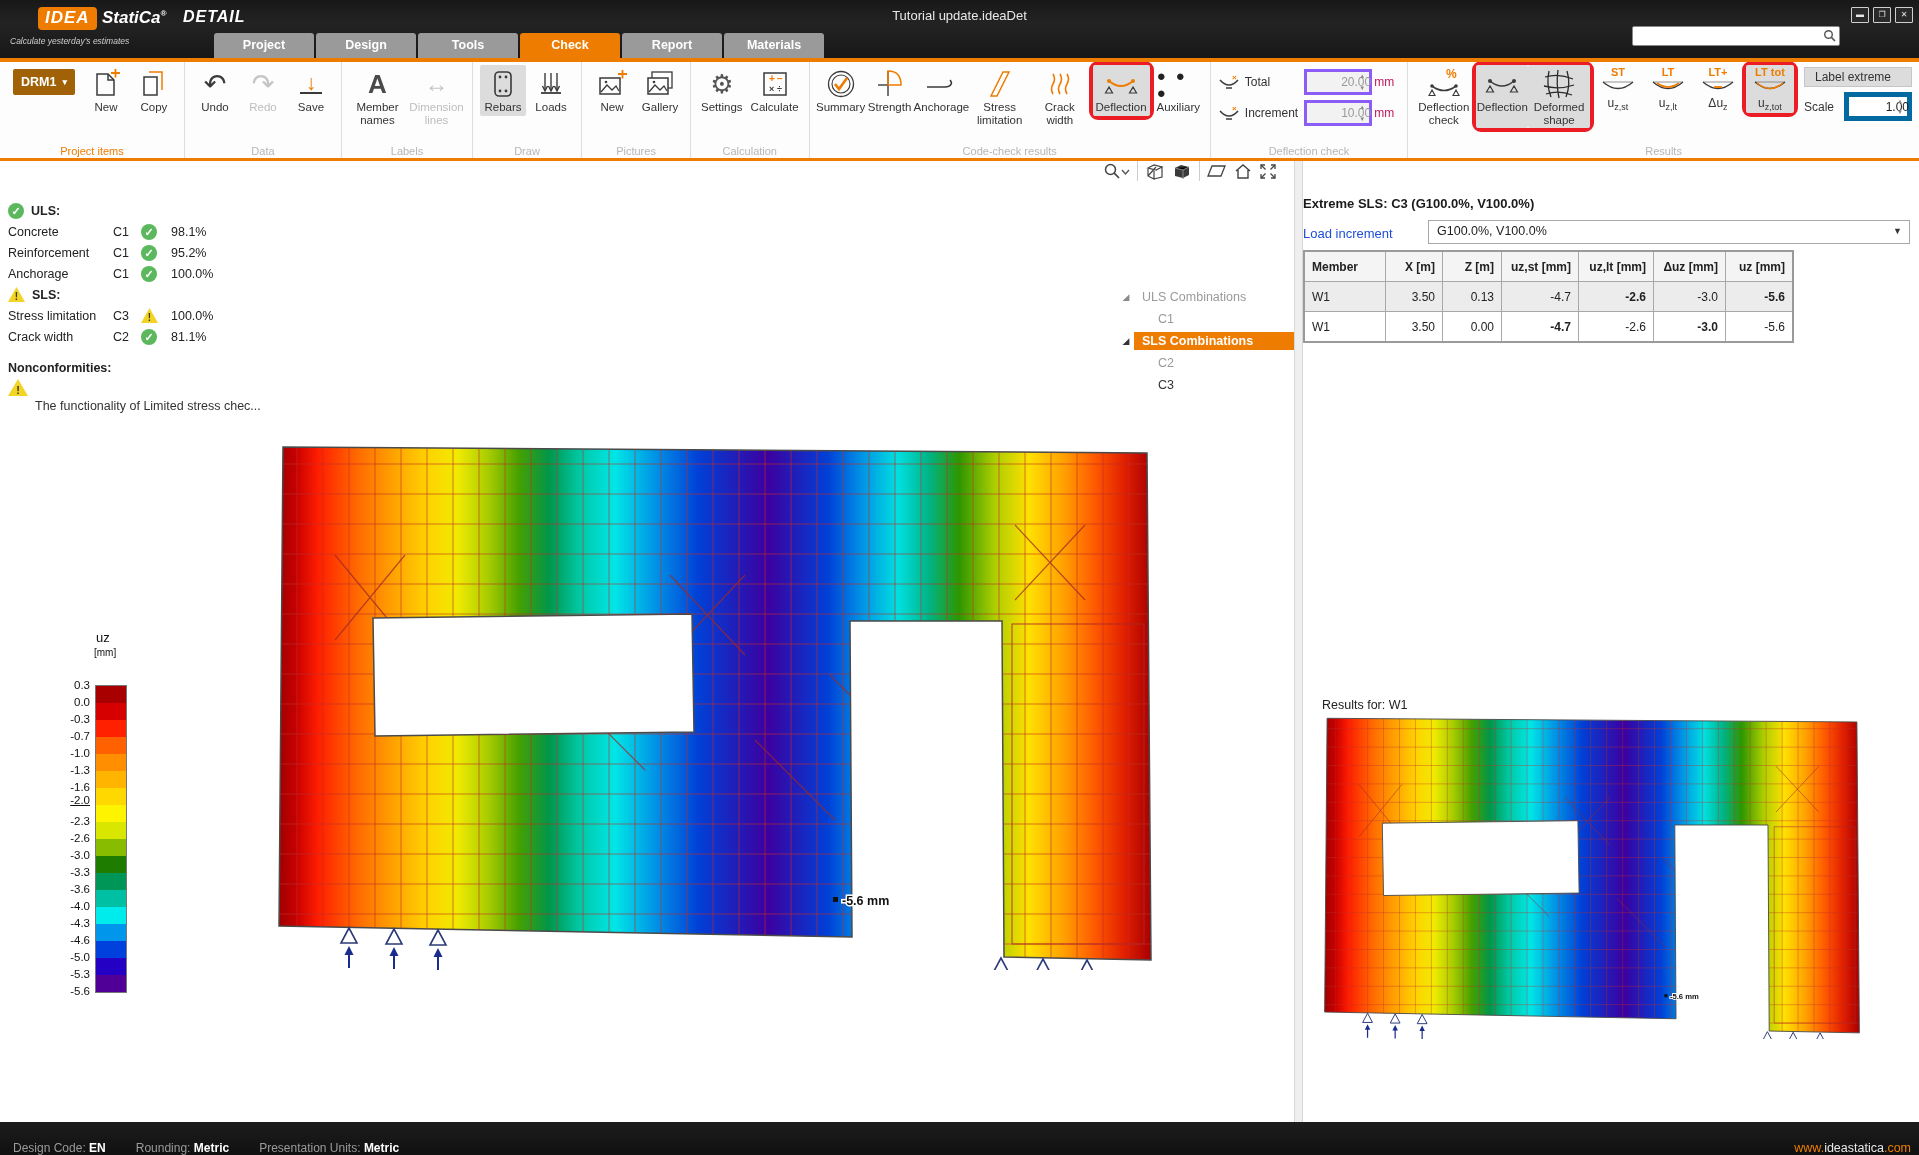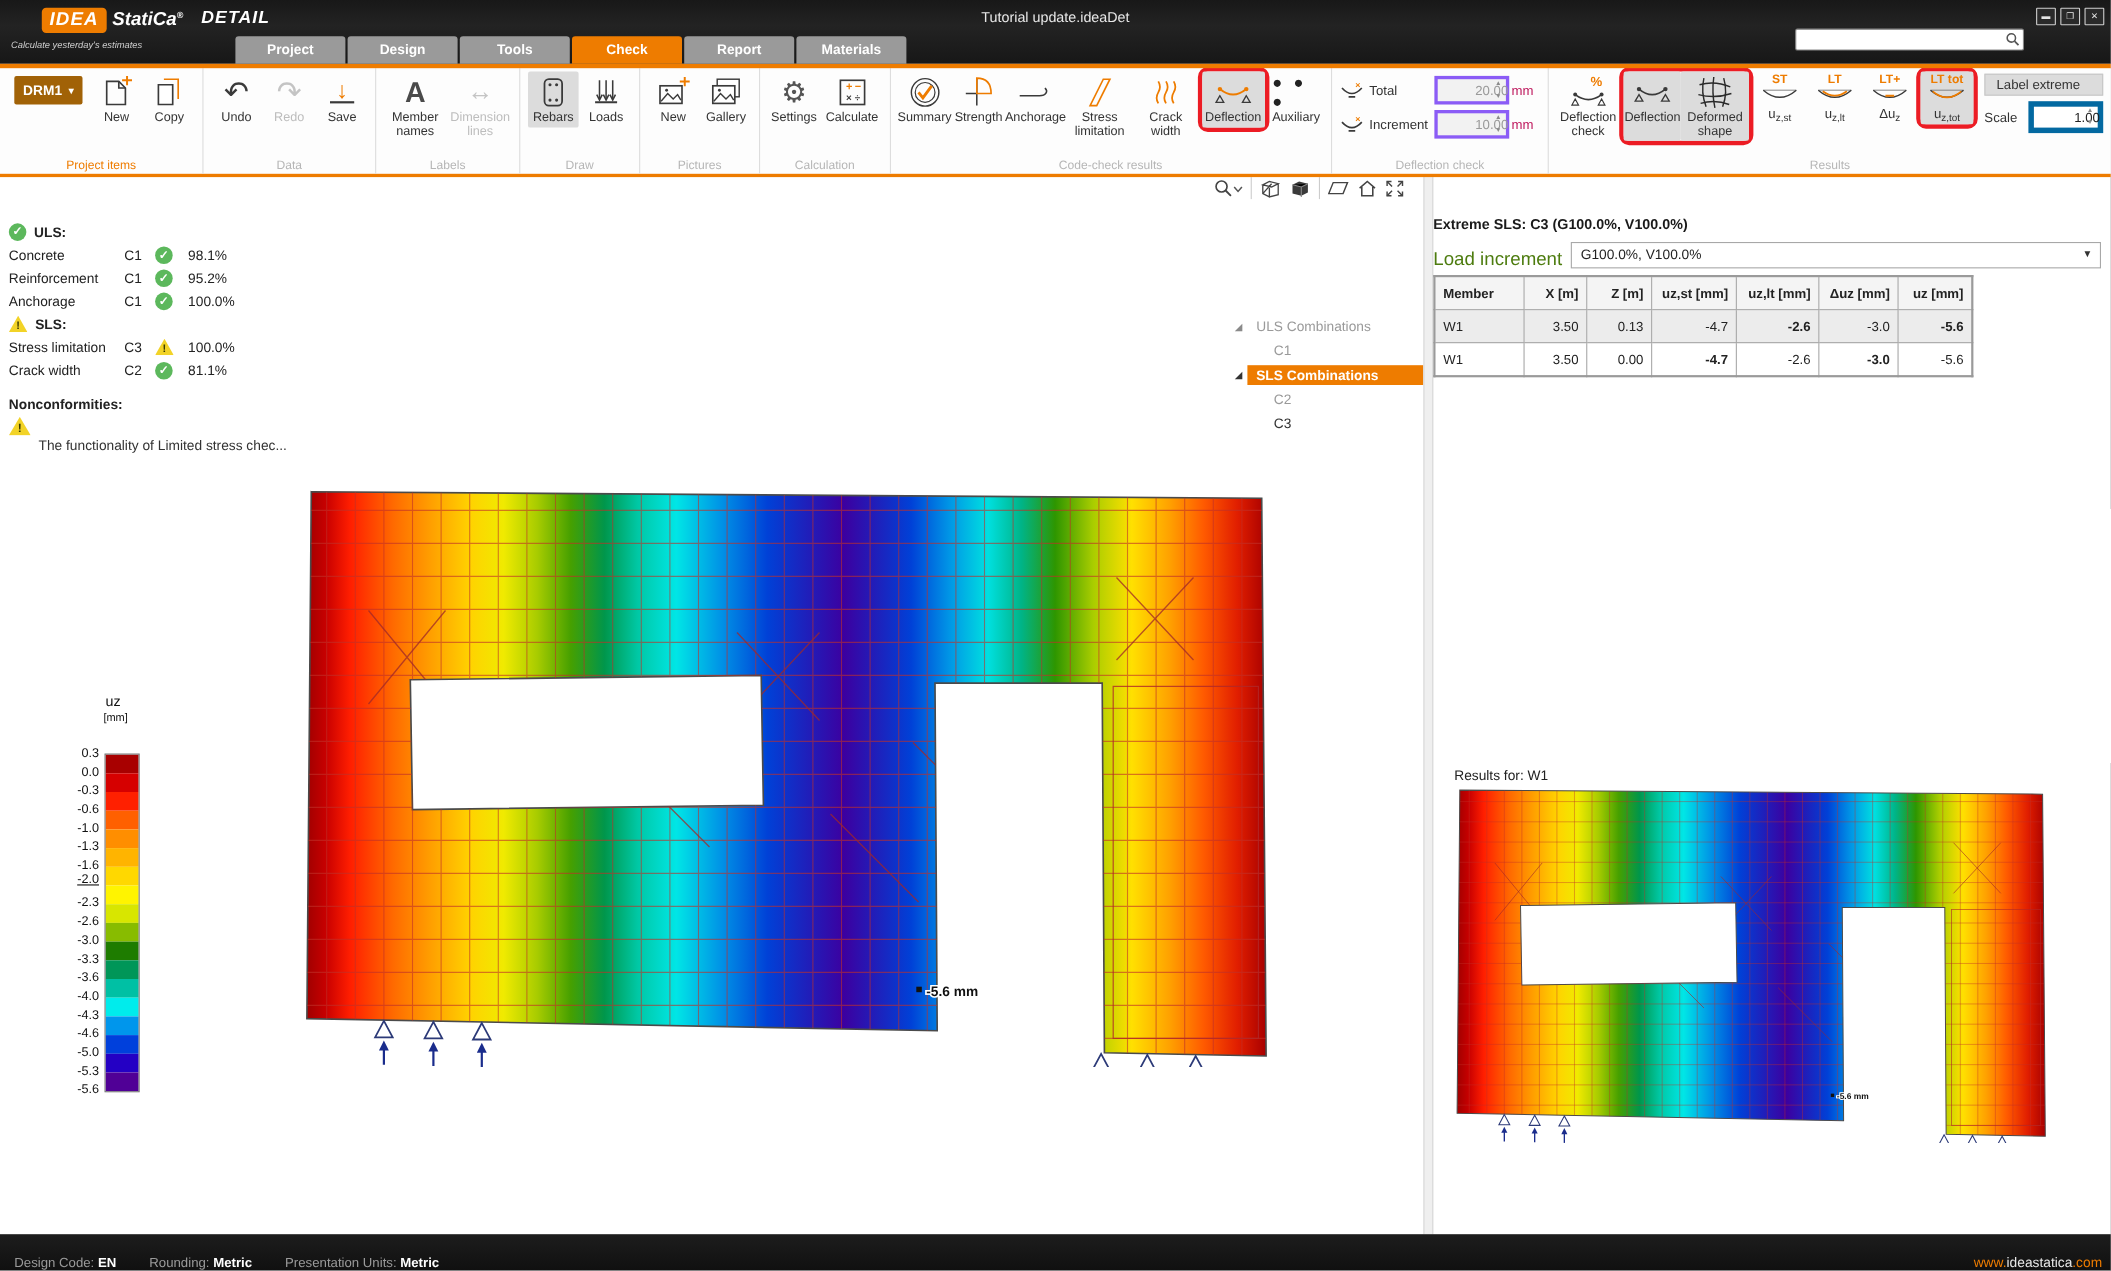--- a/index.html
+++ b/index.html
@@ -98,21 +98,21 @@
   .tree{position:absolute;left:1118px;top:286px;width:176px;font-size:12.5px;}
   .tree-row{display:flex;align-items:center;height:22px;}
   .tree-exp{width:16px;color:#8a8a8a;font-size:9px;text-align:center;}
   .tree-lbl{padding:2px 8px;color:#9a9a9a;}
   .tree-row.item .tree-lbl{margin-left:16px;}
   .tree-row.dark .tree-lbl{color:#333;}
   .tree-row.selected .tree-lbl{background:#ee7c00;color:#fff;font-weight:bold;flex:1;}
   .tree-row.selected .tree-exp{color:#333;}
   
   .rp-title{position:absolute;left:1303px;top:196px;font-size:13px;font-weight:bold;color:#1a1a1a;}
-  .rp-loadinc-label{position:absolute;left:1303px;top:226px;font-size:17px;color:#4d7c0f;}
+  .rp-loadinc-label{position:absolute;left:1303px;top:226px;font-size:13px;color:#1d4ed8;}
   .rp-dropdown{position:absolute;left:1428px;top:220px;width:480px;height:22px;border:1px solid #a8a8a8;
         background:#fff;font-size:12.5px;color:#222;}
   .rp-dropdown .val{position:absolute;left:8px;top:3px;}
   .rp-dropdown .caret{position:absolute;right:7px;top:5px;font-size:9px;color:#333;}
   .rp-table{position:absolute;left:1303px;top:250px;border-collapse:collapse;font-size:12px;color:#222;
         border:2px solid #9a9a9a;background:#fff;}
   .rp-table th,.rp-table td{border:1px solid #a8a8a8;padding:0 7px;height:29px;}
   .rp-table th{font-weight:bold;text-align:left;background:#f4f4f4;}
   .rp-table td.num,.rp-table th.num{text-align:right;}
   .rp-table tr.selrow td{background:#ececec;}
@@ -615,21 +615,21 @@
         <div class="sw" style="background: rgb(0, 150, 88);"></div>
         <div class="sw" style="background: rgb(0, 192, 164);"></div>
         <div class="sw" style="background: rgb(0, 236, 236);"></div>
         <div class="sw" style="background: rgb(0, 150, 236);"></div>
         <div class="sw" style="background: rgb(0, 64, 220);"></div>
         <div class="sw" style="background: rgb(36, 0, 196);"></div>
         <div class="sw" style="background: rgb(80, 0, 150);"></div>
         <div class="lv" style="top: -7px;">0.3</div>
         <div class="lv" style="top: 10px; text-align: right;">0.0</div>
         <div class="lv" style="top: 27px;">-0.3</div>
-        <div class="lv" style="top: 44px;">-0.6</div>
+        <div class="lv" style="top: 44px;">-0.7</div>
         <div class="lv" style="top: 61px;">-1.0</div>
         <div class="lv" style="top: 78px;">-1.3</div>
         <div class="lv" style="top: 95px;">-1.6</div>
         <div class="lv" style="top: 108px; text-decoration: underline;">-2.0</div>
         <div class="lv" style="top: 129px;">-2.3</div>
         <div class="lv" style="top: 146px;">-2.6</div>
         <div class="lv" style="top: 163px;">-3.0</div>
         <div class="lv" style="top: 180px;">-3.3</div>
         <div class="lv" style="top: 197px;">-3.6</div>
         <div class="lv" style="top: 214px;">-4.0</div>

